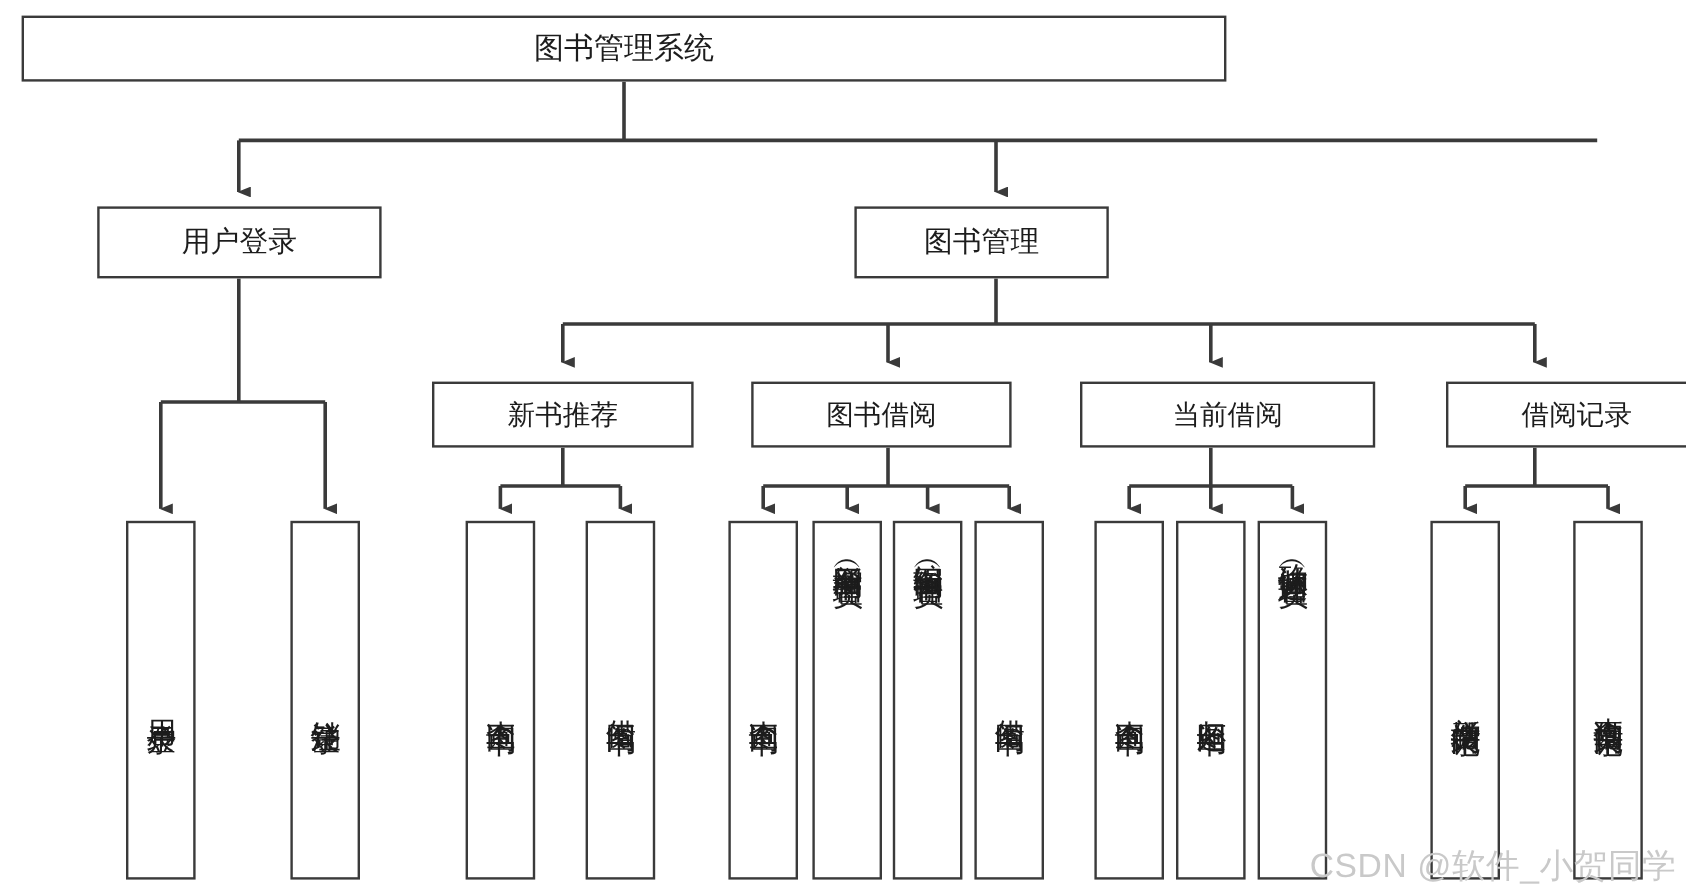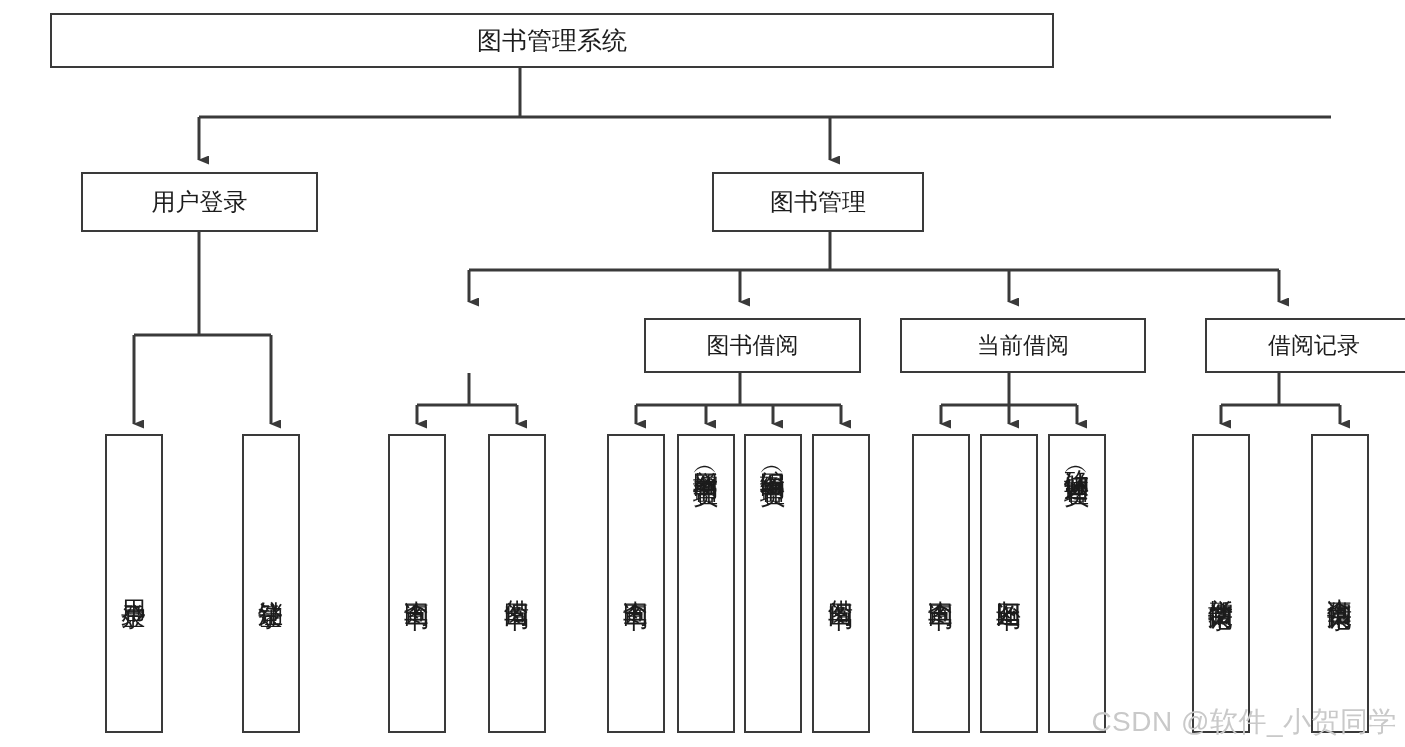--- a/index.html
+++ b/index.html
@@ -123,32 +123,35 @@
       <path d="M1009,405 L1009,424" marker-end="url(#arw)"></path>
       <path d="M1077,405 L1077,424" marker-end="url(#arw)"></path>
 
       <path d="M1279,373 L1279,405"></path>
       <path d="M1221,405 L1340,405"></path>
       <path d="M1221,405 L1221,424" marker-end="url(#arw)"></path>
       <path d="M1340,405 L1340,424" marker-end="url(#arw)"></path>
     </g>
   </svg>
 
-  <div class="node node-root" style="left:18px; top:13px; width:1004px; height:55px;margin-left:32px;">
+  <div class="node node-root" style="left:18px; top:13px; width:1004px; height:55px;">
     <span class="lbl">图书管理系统</span>
   </div>
 
   <div class="node node-l2" style="left:81px; top:172px; width:237px; height:60px;">
     <span class="lbl">用户登录</span>
   </div>
   <div class="node node-l2" style="left:712px; top:172px; width:212px; height:60px;">
     <span class="lbl">图书管理</span>
   </div>
 
-  <div class="node node-l3" style="left:644px; top:318px; width:217px; height:55px;">
+  <div class="node node-l3" style="left:360px; top:318px; width:218px; height:55px;">
+    <span class="lbl">新书推荐</span>
+  </div>
+  <div class="node node-l3" style="left:626px; top:318px; width:217px; height:55px;">
     <span class="lbl">图书借阅</span>
   </div>
   <div class="node node-l3" style="left:900px; top:318px; width:246px; height:55px;">
     <span class="lbl">当前借阅</span>
   </div>
   <div class="node node-l3" style="left:1205px; top:318px; width:218px; height:55px;">
     <span class="lbl">借阅记录</span>
   </div>
 
   <div class="node node-leaf short" style="left:105px; top:434px; width:58px; height:299px;">

